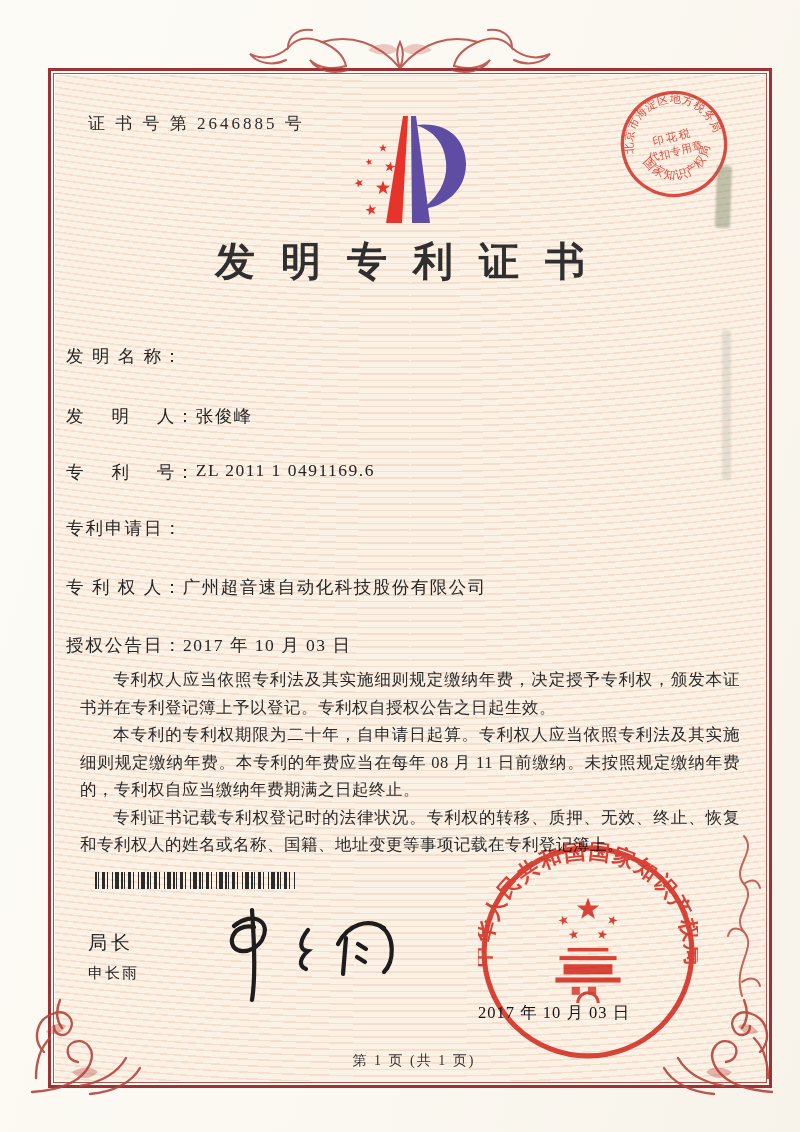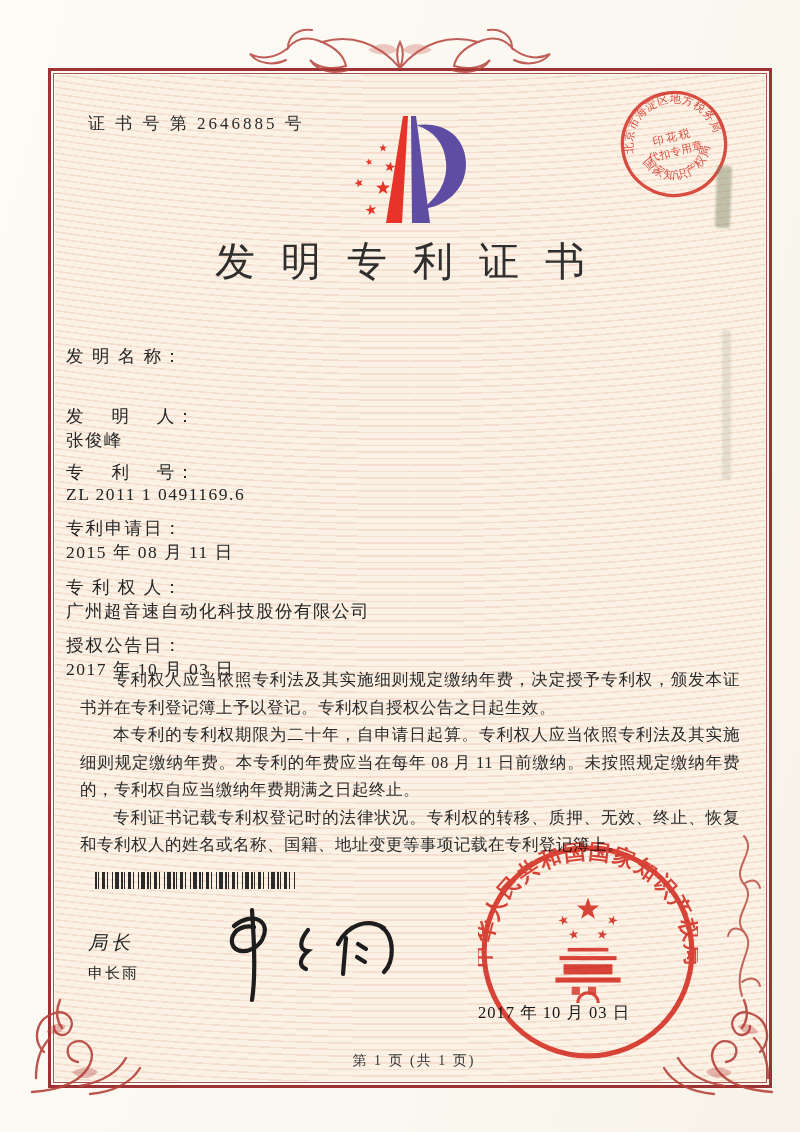--- a/index.html
+++ b/index.html
@@ -11,38 +11,38 @@
   #frame .inner-line{position:absolute;inset:2px;border:1px solid #a85450;}
   
   #texture{position:absolute;inset:4px;background-color:#fbf2e5;
     background-image:repeating-radial-gradient(circle at 50% -2300px,
       rgba(225,150,122,0) 0 5px, rgba(225,150,122,0.22) 5px 6.5px);}
   .abs{position:absolute;}
 
   #cert-no{left:88px;top:112px;font-size:17px;letter-spacing:3px;color:#2c2c2c;}
   #logo{left:342px;top:112px;width:130px;height:116px;}
   #title{left:0;top:234px;width:800px;text-align:center;font-size:40px;
-    letter-spacing:26px;text-indent:26px;color:#2f2f2f;font-weight:400;}
-
-  .field-row{left:66px;width:670px;display:flex;font-size:17.5px;color:#252525;flex-direction:column;}
+    letter-spacing:26px;text-indent:26px;color:#2f2f2f;font-weight:700;}
+
+  .field-row{left:66px;width:670px;display:flex;font-size:17.5px;color:#252525;}
   .field-label{white-space:pre;letter-spacing:2px;}
   .field-value{letter-spacing:1.5px;}
 
   #body-text{left:80px;top:666px;width:660px;font-size:16.5px;line-height:27.5px;
     color:#2a2a2a;text-align:justify;}
   #body-text p{margin:0;text-indent:2em;letter-spacing:0.5px;}
 
   #barcode{left:95px;top:872px;width:202px;height:17px;
     background:repeating-linear-gradient(90deg,
       #2b2b2b 0 2px,transparent 2px 3px,#2b2b2b 3px 4px,transparent 4px 7px,
       #2b2b2b 7px 10px,transparent 10px 12px,#2b2b2b 12px 13px,transparent 13px 17px,
       #2b2b2b 17px 18px,transparent 18px 20px,#2b2b2b 20px 24px,transparent 24px 26px);}
 
   #officer-title{left:88px;top:930px;font-size:19px;color:#222;
-    font-family:"Liberation Sans","DejaVu Sans",sans-serif;letter-spacing:4px;font-style:italic;}
+    font-family:"Liberation Sans","DejaVu Sans",sans-serif;letter-spacing:4px;}
   #officer-name{left:88px;top:964px;font-size:15px;color:#222;
     font-family:"Liberation Sans","DejaVu Sans",sans-serif;letter-spacing:2px;text-align:center;}
   #signature{left:196px;top:896px;width:230px;height:115px;}
 
   #tax-seal{left:618px;top:88px;width:112px;height:112px;transform:rotate(-14deg);
     opacity:.88;mix-blend-mode:multiply;}
   #cnipa-seal{left:478px;top:842px;width:220px;height:220px;opacity:.93;mix-blend-mode:multiply;}
   #seal-date{left:478px;top:1002px;font-size:16.5px;color:#141414;letter-spacing:1px;z-index:5;}
 
   #footer{left:48px;top:1052px;width:732px;text-align:center;font-size:14px;
@@ -151,21 +151,20 @@
   <div class="abs field-row" style="top:404px">
     <span class="field-label">发　 明　 人：</span>
     <span class="field-value">张俊峰</span>
   </div>
   <div class="abs field-row" style="top:460px">
     <span class="field-label">专　 利　 号：</span>
     <span class="field-value">ZL 2011 1 0491169.6</span>
   </div>
   <div class="abs field-row" style="top:516px">
     <span class="field-label">专利申请日：</span>
-    <span class="field-value">2015 年 08 月 11 日</span>
   </div>
   <div class="abs field-row" style="top:575px">
     <span class="field-label">专 利 权 人：</span>
     <span class="field-value">广州超音速自动化科技股份有限公司</span>
   </div>
   <div class="abs field-row" style="top:633px">
     <span class="field-label">授权公告日：</span>
     <span class="field-value">2017 年 10 月 03 日</span>
   </div>
 

